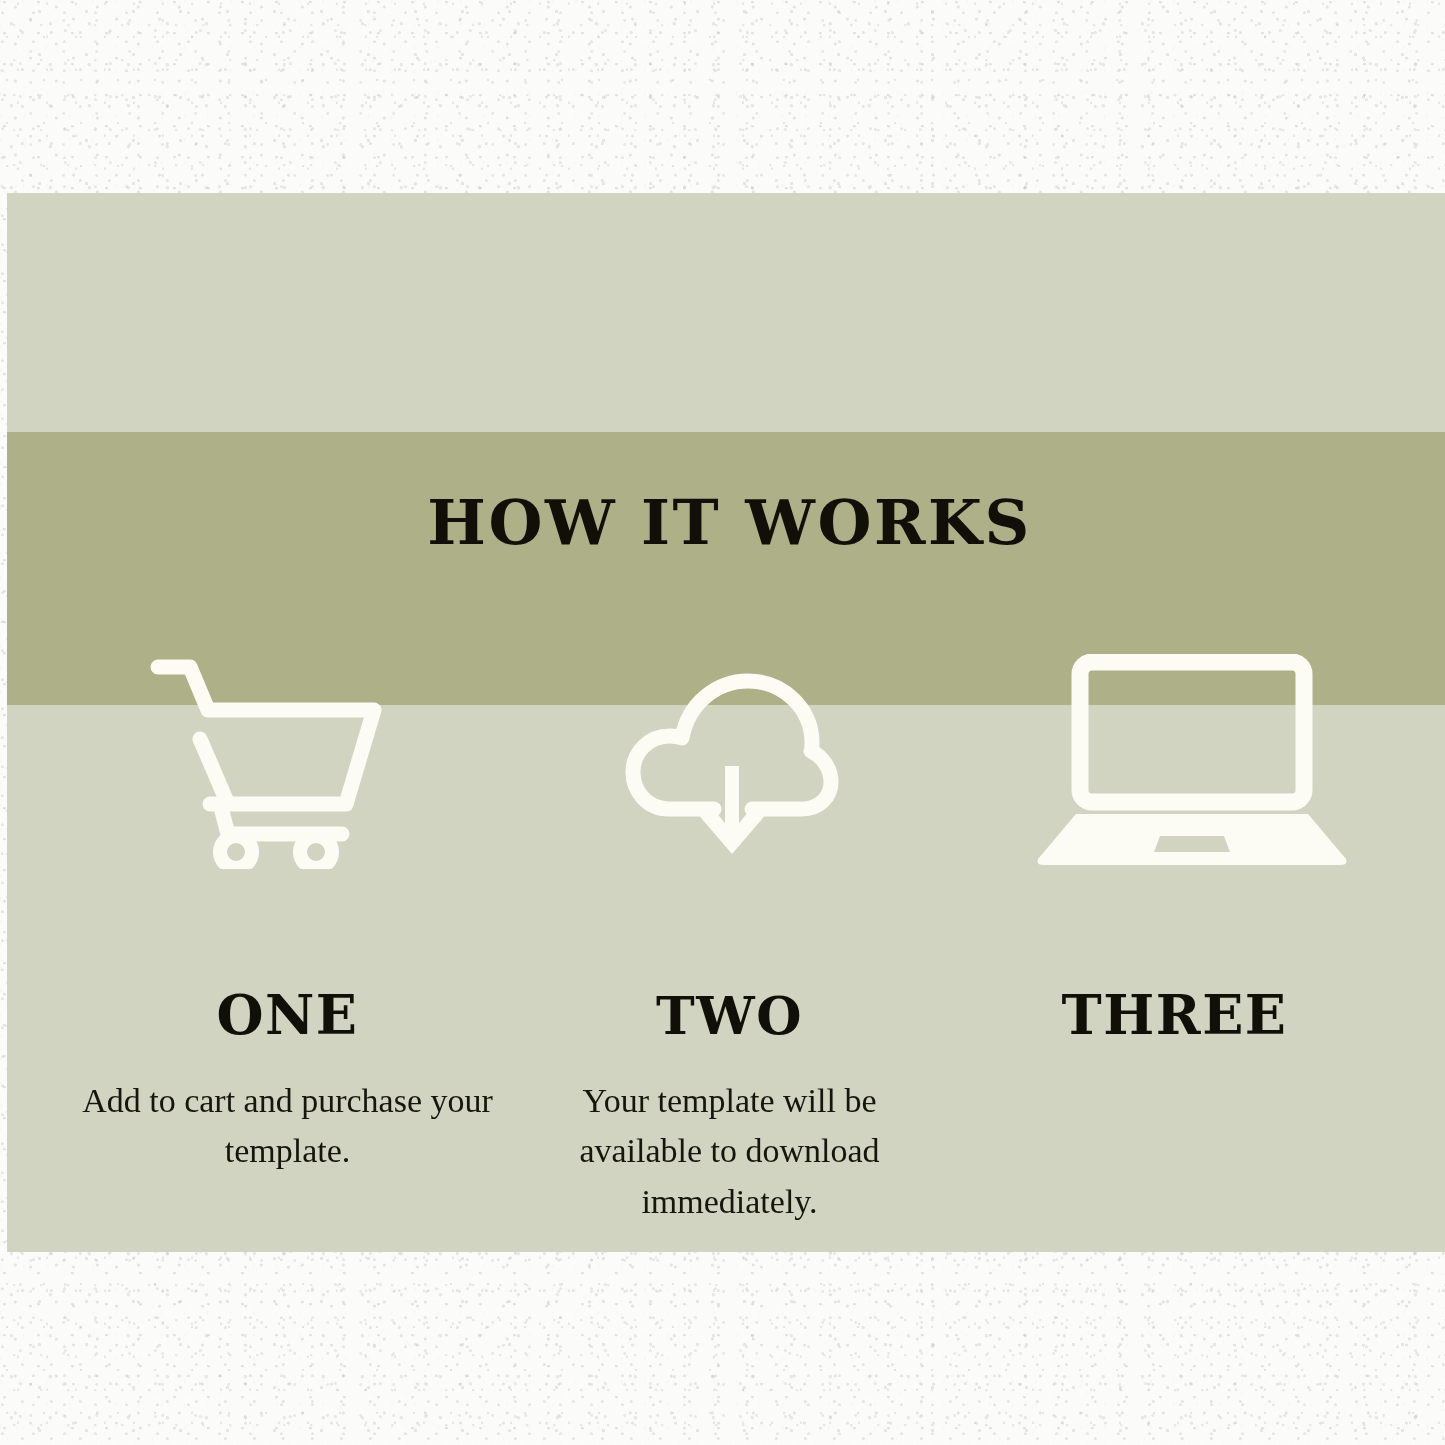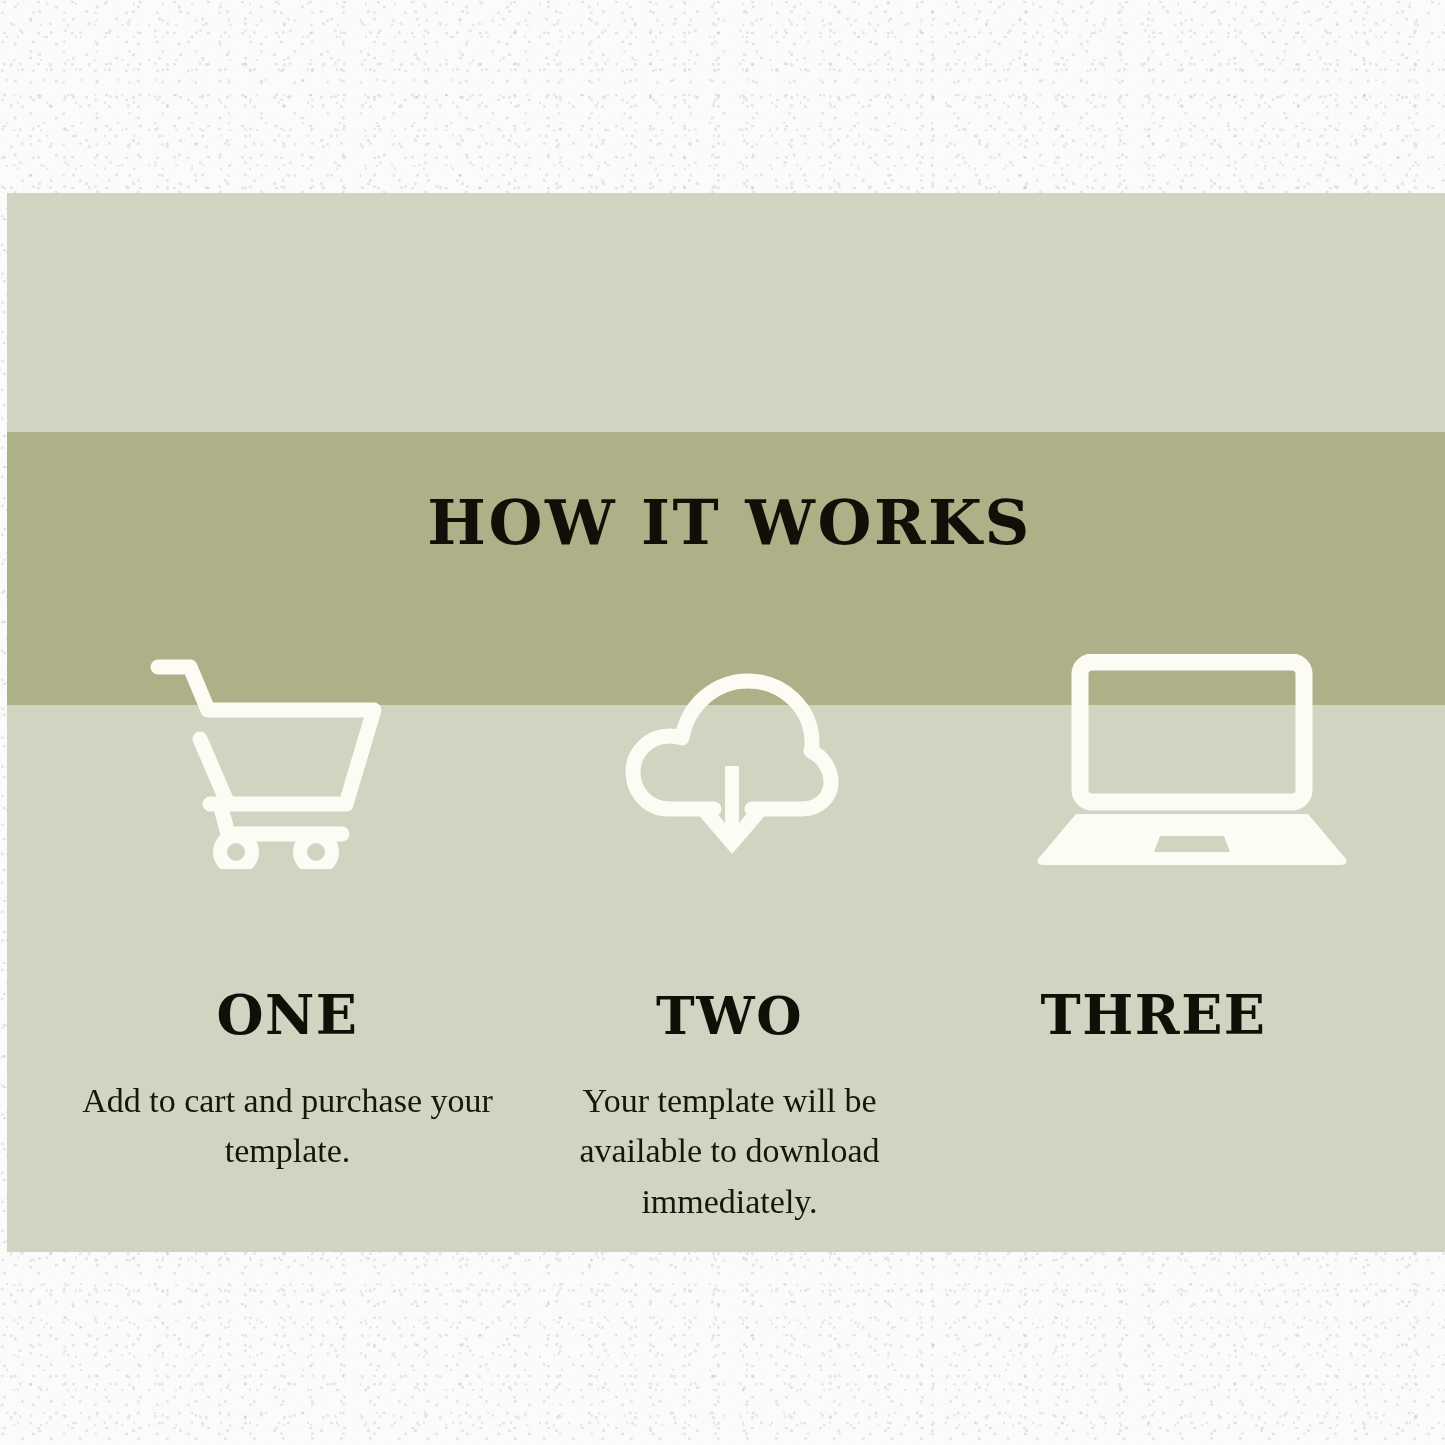--- a/index.html
+++ b/index.html
@@ -126,21 +126,21 @@
     width: 1445px;
     height: 547px;
   }
   .col {
     position: absolute;
     top: 0;
     text-align: center;
   }
   .col.c1 { left: 58px;  width: 445px; }
   .col.c2 { left: 520px; width: 405px; }
-  .col.c3 { left: 924px; width: 445px; }
+  .col.c3 { left: 945px; width: 445px; }
 
   .col-heading {
     font-family: "DejaVu Serif", "Liberation Serif", serif;
     font-weight: bold;
     color: #111008;
     line-height: 1;
     letter-spacing: 1.5px;
     white-space: nowrap;
   }
   .col.c1 .col-heading { font-size: 54px; margin-top: 90px; }

